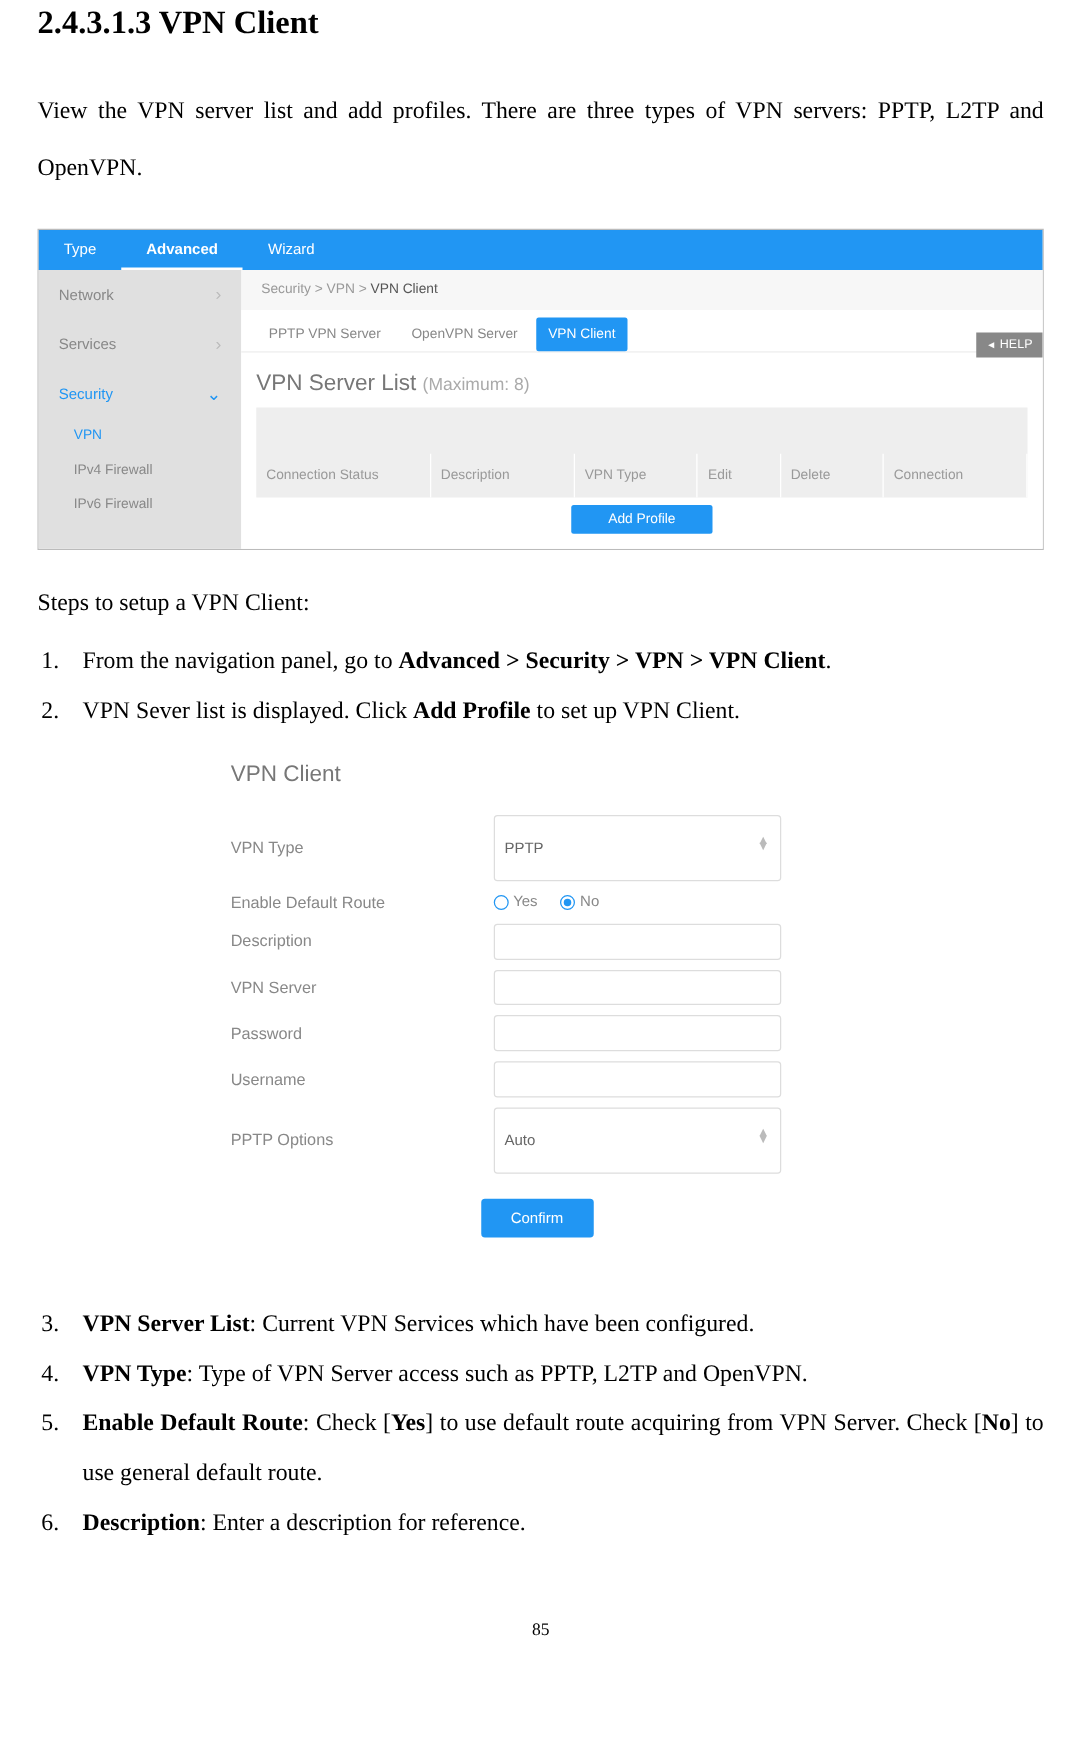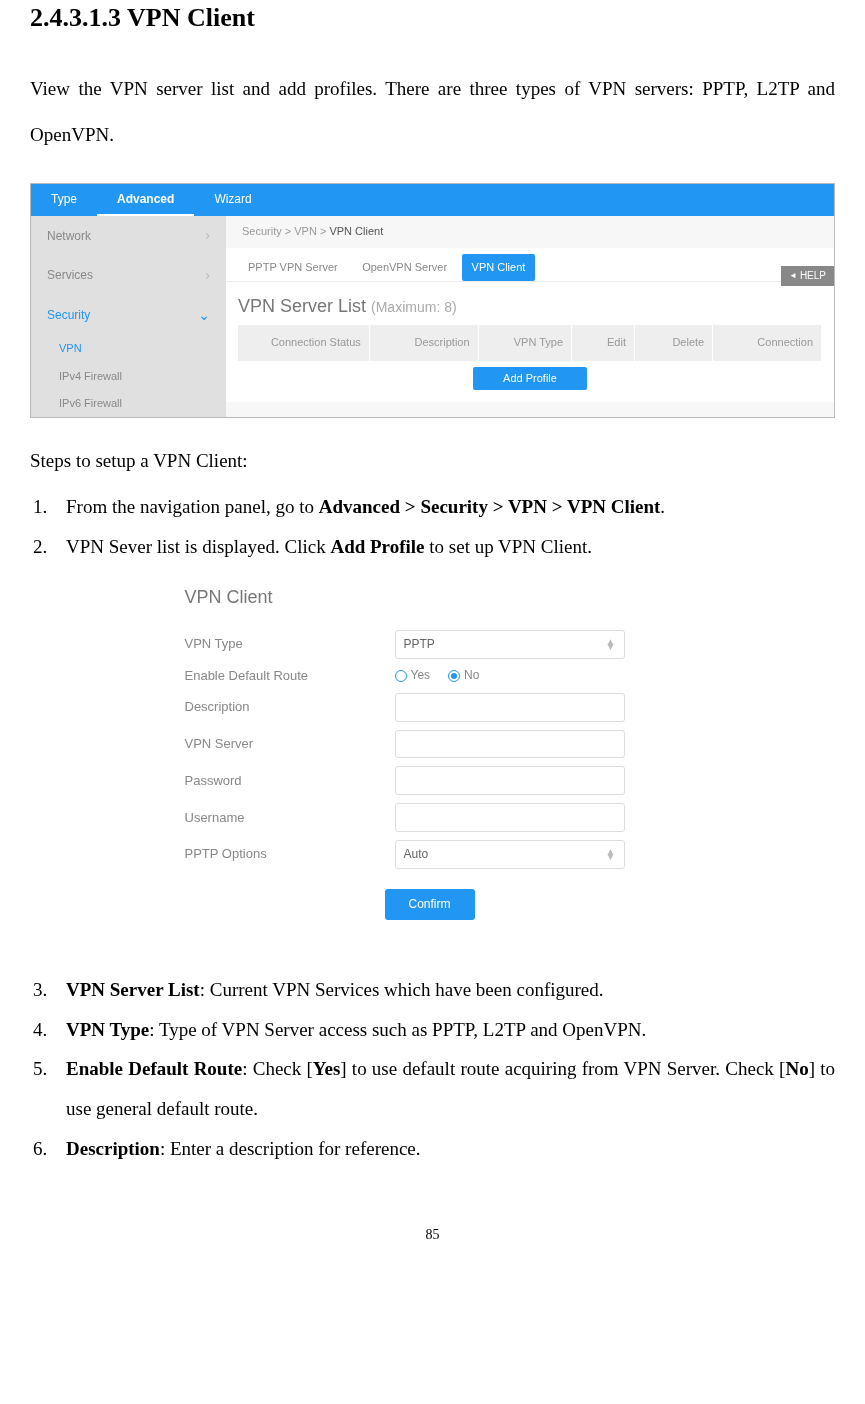--- a/index.html
+++ b/index.html
@@ -39,21 +39,21 @@
     }
     .topbar-item.active {
       font-weight: bold;
       border-bottom: 2px solid #fff;
     }
     .s1-body {
       display: flex;
       background: #f5f5f5;
     }
     .sidebar {
-      width: 195px;
+      width: 162px;
       background: #e0e0e0;
       font-family: Arial, sans-serif;
       font-size: 12px;
       color: #888;
       padding: 0;
     }
     .sidebar-main {
       display: flex;
       justify-content: space-between;
       align-items: center;
@@ -133,22 +133,23 @@
       font-weight: 300;
     }
     .table-head {
       display: flex;
       background: #eee;
       font-size: 11px;
       color: #999;
     }
     .th {
       padding: 10px 8px;
-      text-align: right;
+      text-align: left;
       border-right: 1px solid #fff;
+      margin-top: 37px;
     }
     .th:nth-child(1){flex:1.5}
     .th:nth-child(2){flex:1.2}
     .th:nth-child(3){flex:1}
     .th:nth-child(4){flex:0.6}
     .th:nth-child(5){flex:0.8}
     .th:nth-child(6){flex:1.2}
     .add-profile-row {
       display: flex;
       justify-content: center;
@@ -207,27 +208,27 @@
       border-radius: 3px;
       padding: 5px 8px;
       font-size: 12px;
       background: #fff;
     }
     .form-select {
       flex: 1;
       max-width: 230px;
       border: 1px solid #ddd;
       border-radius: 3px;
-      padding: 5px 8px;
+      padding: 17px 8px;
       font-size: 12px;
       background: #fff;
       position: relative;
       display: flex;
       justify-content: space-between;
-      align-items: center;
+      align-items: flex-start;
       color: #666;
     }
     .updown { color:#bbb; font-size:10px; line-height:0.5; display:flex; flex-direction:column; }
     .radio-group {
       flex: 1;
       display: flex;
       gap: 18px;
       font-size: 12px;
       color: #888;
       align-items: center;

